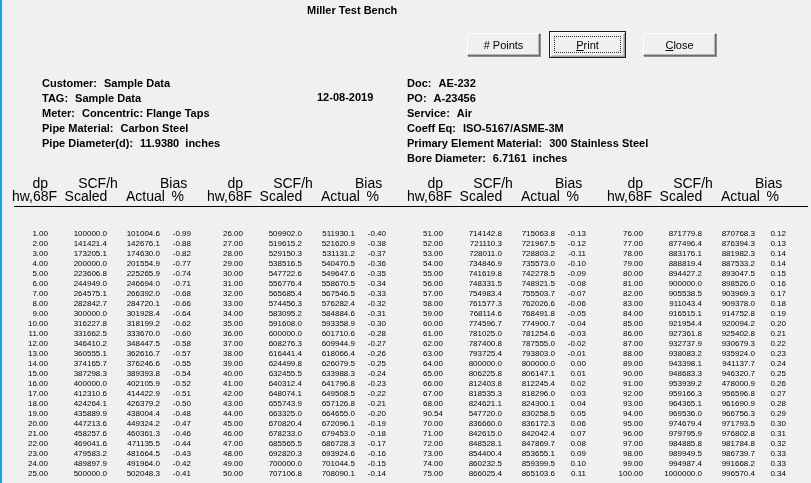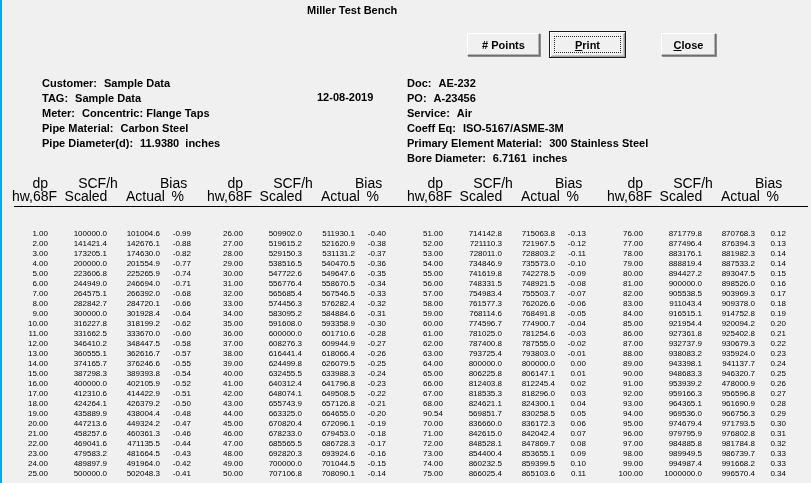--- a/index.html
+++ b/index.html
@@ -8,27 +8,27 @@
     position:relative;width:811px;height:483px;background:#f0f0f0;
     border-left:2px solid #0ea5e9;overflow:hidden;
     font-family:"Liberation Sans",sans-serif;color:#000;
   }
   .title{position:absolute;left:305px;top:4px;font-size:11px;font-weight:bold;white-space:pre;}
   .date{position:absolute;left:315px;top:48px;font-size:11px;font-weight:bold;white-space:pre;margin-top:43px;}
 
   
   .btn{
     position:absolute;background:#f0f0f0;font-family:"Liberation Sans",sans-serif;
-    font-size:11px;font-weight:bold;color:#000;padding:0;cursor:default;
+    font-size:11px;font-weight:normal;color:#000;padding:0;cursor:default;
     border-top:1px solid #ffffff;border-left:1px solid #ffffff;
     border-right:1px solid #6d6d6d;border-bottom:1px solid #6d6d6d;
     box-shadow:inset -1px -1px 0 #b5b5b5, 1px 1px 0 #8f8f8f;
   }
   .btn-points{left:465px;top:33px;width:73px;height:23px;}
-  .btn-close{left:659px;top:33px;width:55px;height:23px;}
+  .btn-close{left:641px;top:33px;width:73px;height:23px;}
   .btn-print{
     left:547px;top:31px;width:77px;height:27px;
     border:1px solid #1c1c1c;
     box-shadow:inset 1px 1px 0 #ffffff, inset -1px -1px 0 #9d9d9d, inset 2px 2px 0 #ededed, inset -2px -2px 0 #c4c4c4;
   }
   .focus-rect{position:absolute;left:4px;top:4px;right:4px;bottom:4px;border:1px dotted #2a2a2a;pointer-events:none;}
   .btn-label{position:relative;}
   .btn u{text-decoration:underline;}
 
   
@@ -386,21 +386,21 @@
           <div class="cell c3">0.02</div>
           <div class="cell c0">67.00</div>
           <div class="cell c1">818535.3</div>
           <div class="cell c2">818296.0</div>
           <div class="cell c3">0.03</div>
           <div class="cell c0">68.00</div>
           <div class="cell c1">824621.1</div>
           <div class="cell c2">824300.1</div>
           <div class="cell c3">0.04</div>
           <div class="cell c0">90.54</div>
-          <div class="cell c1">569851.7</div>
+          <div class="cell c1">547720.0</div>
           <div class="cell c2">830258.5</div>
           <div class="cell c3">0.05</div>
           <div class="cell c0">70.00</div>
           <div class="cell c1">836660.0</div>
           <div class="cell c2">836172.3</div>
           <div class="cell c3">0.06</div>
           <div class="cell c0">71.00</div>
           <div class="cell c1">842615.0</div>
           <div class="cell c2">842042.4</div>
           <div class="cell c3">0.07</div>

